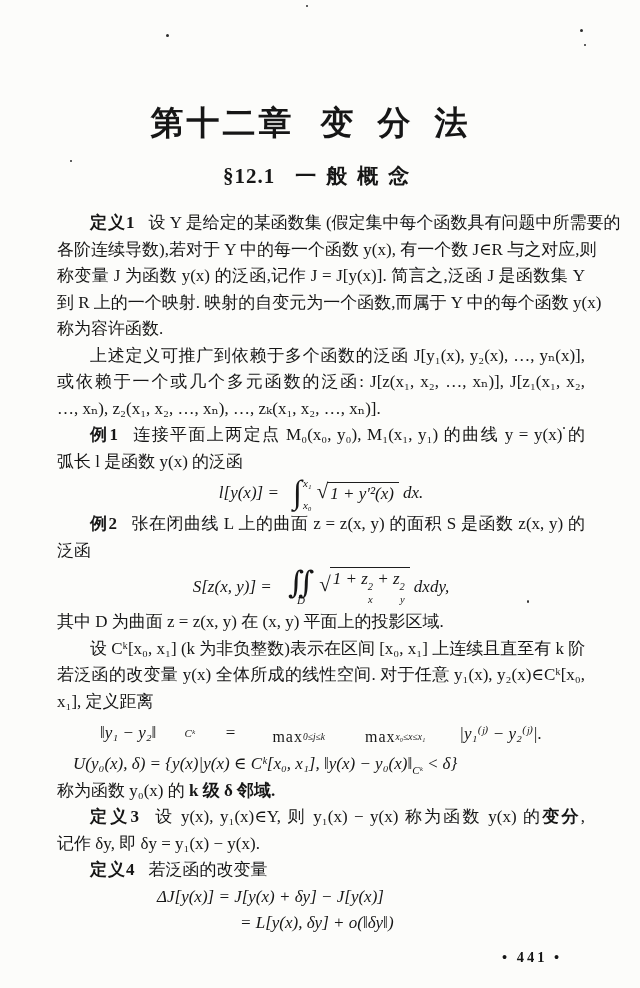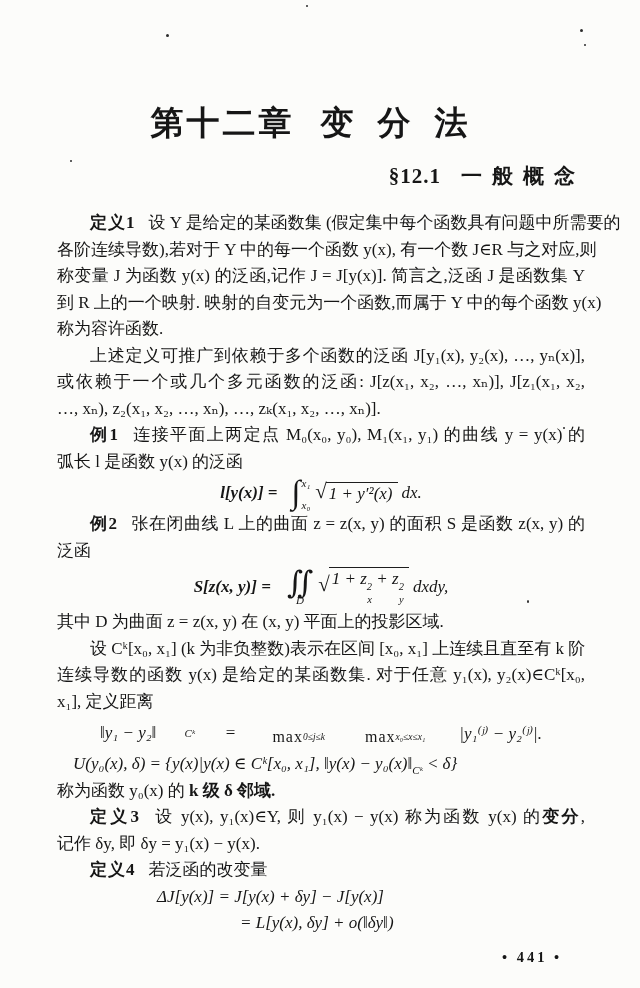--- a/index.html
+++ b/index.html
@@ -7,21 +7,21 @@
     position:relative; width:640px; height:988px; background:#fcfcfa;
     font-family:"Liberation Serif","DejaVu Serif",serif; color:#161616;
     overflow:hidden;
   }
   .content { position:absolute; left:57px; top:0; width:528px; }
 
   .chapter-title { margin-top:103px; height:40px; line-height:40px; text-align:center; font-weight:bold; font-size:33px; white-space:nowrap; }
   .t-chap { letter-spacing:3px; margin-right:26px; }
   .t-name { letter-spacing:24px; }
 
-  .section-title { margin-top:20px; height:26px; line-height:26px; text-align:right; font-weight:bold; font-size:21px; white-space:nowrap; }
+  .section-title { margin-top:20px; height:26px; line-height:26px; text-align:center; font-weight:bold; font-size:21px; white-space:nowrap; }
   .s-no { margin-right:20px; letter-spacing:1px; }
   .s-name { letter-spacing:10px; }
 
   .bodytext { margin-top:21px; }
   .line { font-size:17px; height:26.5px; line-height:26.5px; white-space:nowrap; }
   .indent { text-indent:33px; }
   .full { text-align:justify; text-align-last:justify; }
   .lbl { font-weight:bold; margin-right:13px; letter-spacing:1px;margin-top:16px; }
   .bold { font-weight:bold; }
 
@@ -32,21 +32,21 @@
   .big-int { font-size:33px; font-style:normal; line-height:1; transform:translateY(-1px); }
   .int-bounds { display:inline-flex; flex-direction:column; justify-content:space-between; height:34px; font-size:11px; margin:0 5px 0 1px; transform:translateY(1px); }
   .int-bounds .up { align-self:flex-end; }
   .int-bounds .lo { align-self:flex-start; }
   .dint-col { display:inline-flex; flex-direction:column; align-items:center; line-height:1; margin:0 5px 0 2px; }
   .dint { font-size:31px; font-style:normal; }
   .dint-under { font-size:11px; margin-top:-3px; }
   .sqrt-sym { font-size:21px; font-style:normal; margin-right:-1px; transform:translateY(-2px); }
   .radicand { border-top:1.6px solid #1d1d1d; padding:1px 5px 0 3px; }
   .ftail { margin-left:4px; }
-  .flhs { margin-right:14px;font-weight:bold; }
+  .flhs { margin-right:14px; }
   .vstack { display:inline-flex; flex-direction:column; align-items:center; font-size:10.5px; line-height:1.15; vertical-align:-6px; }
   .limop { display:inline-flex; flex-direction:row; align-items:center; line-height:1; margin:0 6px; font-style:normal; transform:translateY(4px); }
   .limop .op { font-size:16px; letter-spacing:1px; }
   .limop .under { font-size:9.5px; margin-top:2px; font-style:italic; }
   .sub-s { font-size:11px; vertical-align:-5px; }
   .eq-s { margin:0 3px; font-style:normal; }
 
   .setline { padding-left:16px; font-style:italic; }
   .f5a { padding-left:100px; font-style:italic; }
   .f5b { padding-left:183px; font-style:italic; }
@@ -120,21 +120,21 @@
             </span><span> + z</span><span class="vstack">
               <span>2</span>
               <span>y</span>
             </span></span>
         <span class="ftail">dxdy,</span>
       </div>
 
       <div>
         <div class="line">其中 D 为曲面 z = z(x, y) 在 (x, y) 平面上的投影区域.</div>
         <div class="line indent full">设 Cᵏ[x₀, x₁] (k 为非负整数)表示在区间 [x₀, x₁] 上连续且直至有 k 阶</div>
-        <div class="line full">连续导数的函数 y(x) 是给定的某函数集. 对于任意 y₁(x), y₂(x)∈Cᵏ[x₀,</div>
+        <div class="line full">若泛函的改变量 y(x) 全体所成的线性空间. 对于任意 y₁(x), y₂(x)∈Cᵏ[x₀,</div>
         <div class="line">x₁], 定义距离</div>
       </div>
 
       <div class="formula f3">
         <span>‖y₁ − y₂‖</span>
         <span class="sub-s">Cᵏ</span>
         <span class="eq-s">=</span>
         <span class="limop">
             <span class="op">max</span>
             <span class="under">0≤j≤k</span>

